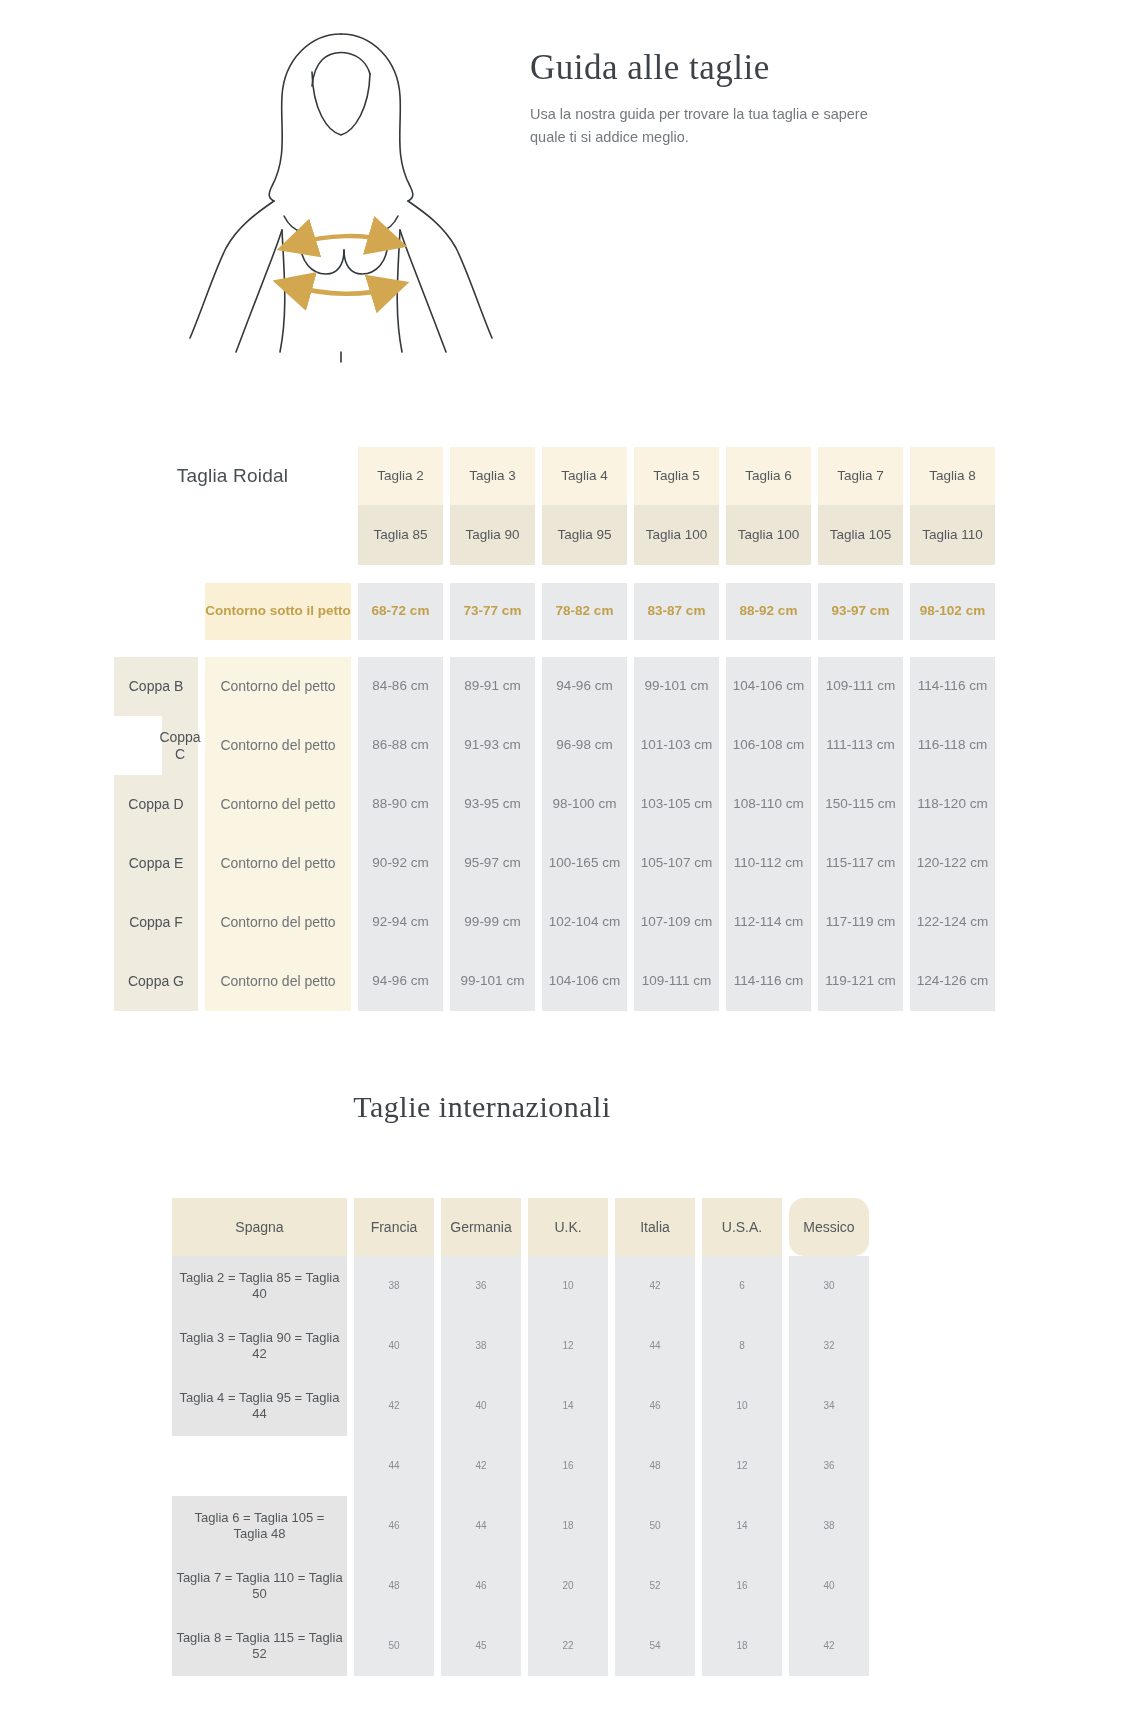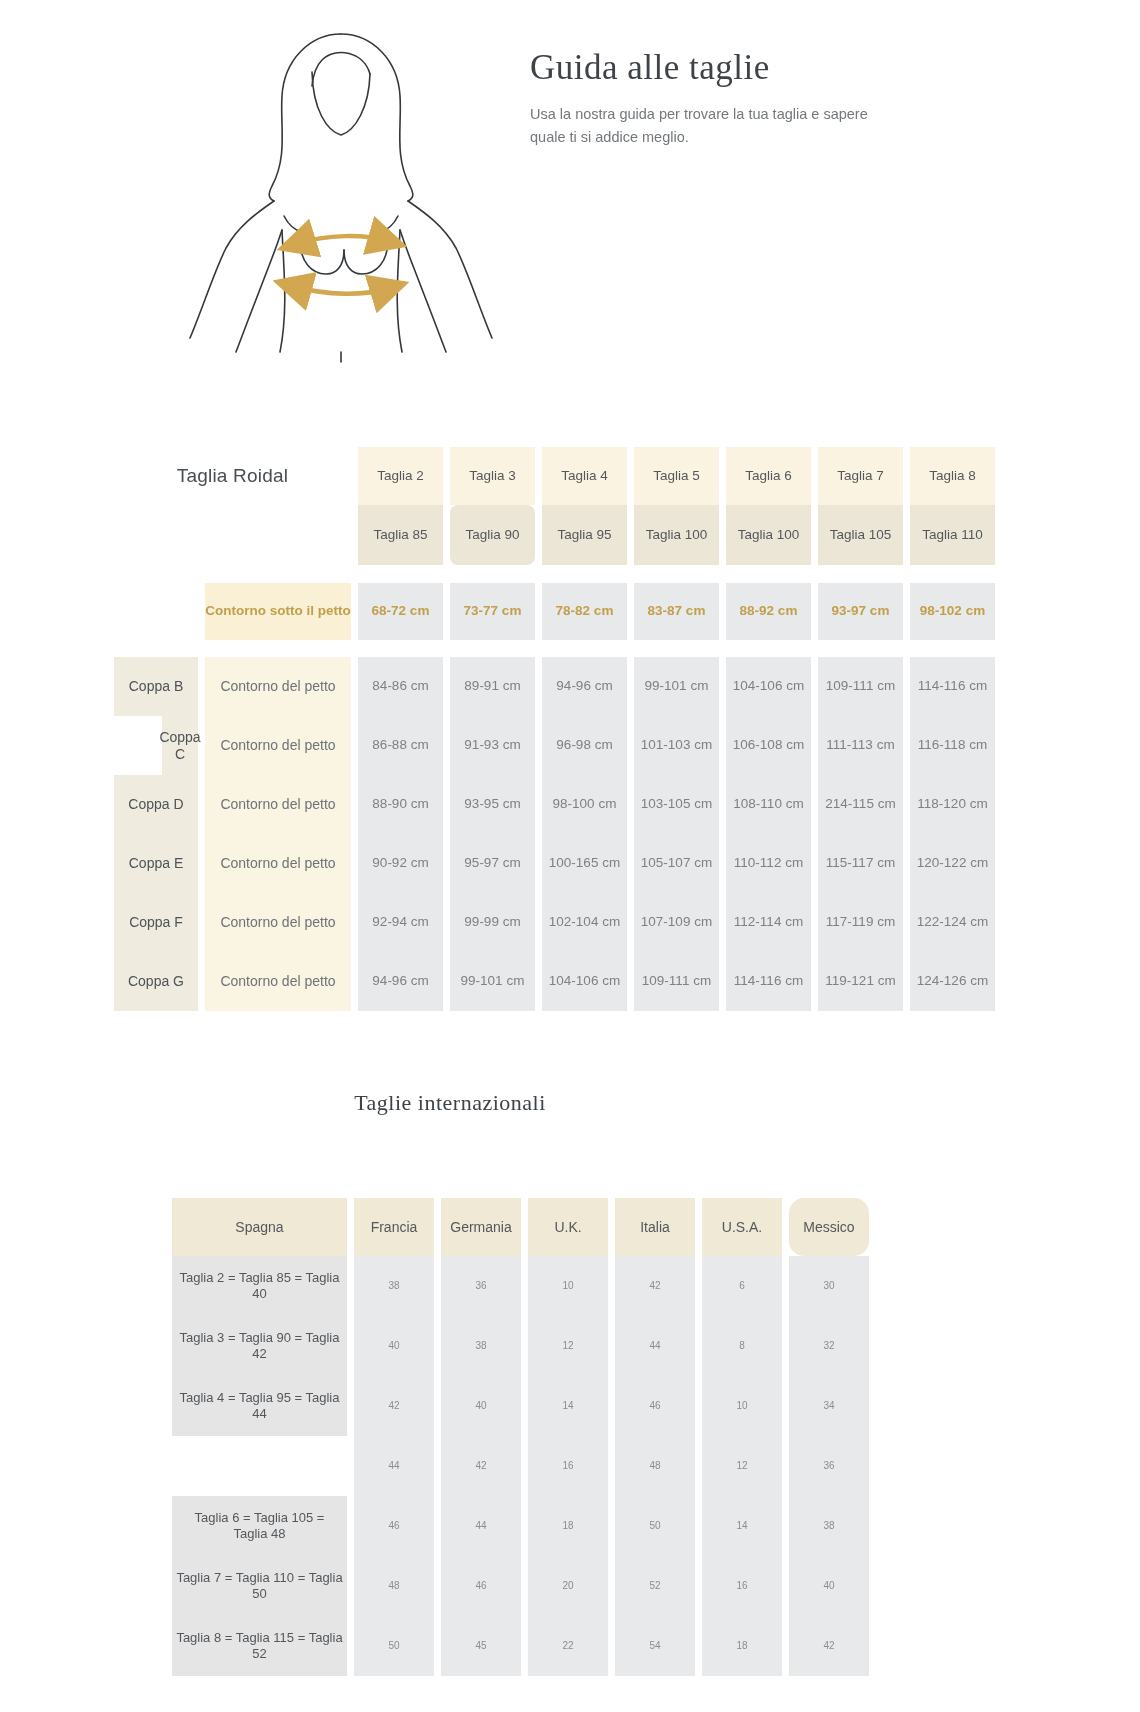--- a/index.html
+++ b/index.html
@@ -24,22 +24,22 @@
   .beige{background:#ECE6D6;color:#54585c;font-size:13.5px;}
   .goldlab{background:#FAF0D6;color:#C2A04B;font-weight:bold;font-size:13.5px;}
   .gray{background:#E8E9EB;}
   .goldval{color:#C2A04B;font-weight:bold;font-size:13.5px;}
   .cupname{background:#EFEBDE;color:#4e5357;font-size:14px;}
   .creamlab{background:#FAF4E3;color:#6e7377;font-size:14px;}
   .val{color:#7e8285;font-size:13.5px;}
 
   
   .intl-title{position:absolute;left:0;top:1090px;width:900px;text-align:center;
-    font-family:"Liberation Serif","DejaVu Serif",serif;font-size:22px;font-weight:500;
-    color:#3d4348;letter-spacing:.5px;}
+    font-family:"Liberation Serif","DejaVu Serif",serif;font-size:30px;font-weight:500;
+    color:#3d4348;letter-spacing:.5px;padding-left:32px;}
   .intl-table{position:absolute;left:172px;top:1198px;display:grid;
     grid-template-columns:175px repeat(6,80px);
     grid-template-rows:58px repeat(7,60px);
     column-gap:7px;}
   .tan{background:#F0E9D5;color:#54585c;font-size:14px;}
   .intl-lab{background:#e5e5e5;color:#54585c;font-size:13px;padding:0 4px;}
   .intl-val{background:#E8E9EB;color:#8a8d90;font-size:10px;}
 </style>
 </head>
 <body>
@@ -85,21 +85,21 @@
   <div class="roidal-table">
       <div class="corner" style="grid-area: 1 / 1 / auto / span 2;">Taglia Roidal</div>
       <div class="cell cream" style="grid-area: 1 / 3;">Taglia 2</div>
       <div class="cell cream" style="grid-area: 1 / 4;">Taglia 3</div>
       <div class="cell cream" style="grid-area: 1 / 5;">Taglia 4</div>
       <div class="cell cream" style="grid-area: 1 / 6;">Taglia 5</div>
       <div class="cell cream" style="grid-area: 1 / 7;">Taglia 6</div>
       <div class="cell cream" style="grid-area: 1 / 8;">Taglia 7</div>
       <div class="cell cream" style="grid-area: 1 / 9;">Taglia 8</div>
       <div class="cell beige" style="grid-area: 2 / 3;">Taglia 85</div>
-      <div class="cell beige" style="grid-area: 2 / 4; border-radius: 8px;">Taglia 90</div>
+      <div class="cell beige" style="grid-area: 2 / 4;">Taglia 90</div>
       <div class="cell beige" style="grid-area: 2 / 5;">Taglia 95</div>
       <div class="cell beige" style="grid-area: 2 / 6;">Taglia 100</div>
       <div class="cell beige" style="grid-area: 2 / 7;">Taglia 100</div>
       <div class="cell beige" style="grid-area: 2 / 8;">Taglia 105</div>
       <div class="cell beige" style="grid-area: 2 / 9;">Taglia 110</div>
       <div class="cell goldlab" style="grid-area: 4 / 2;">Contorno sotto il petto</div>
       <div class="cell gray goldval" style="grid-area: 4 / 3;">68-72 cm</div>
       <div class="cell gray goldval" style="grid-area: 4 / 4;">73-77 cm</div>
       <div class="cell gray goldval" style="grid-area: 4 / 5;">78-82 cm</div>
       <div class="cell gray goldval" style="grid-area: 4 / 6;">83-87 cm</div>
@@ -124,21 +124,21 @@
       <div class="cell gray val" style="grid-area: 7 / 7;">106-108 cm</div>
       <div class="cell gray val" style="grid-area: 7 / 8;">111-113 cm</div>
       <div class="cell gray val" style="grid-area: 7 / 9;">116-118 cm</div>
       <div class="cell cupname" style="grid-area: 8 / 1;">Coppa D</div>
       <div class="cell creamlab" style="grid-area: 8 / 2;">Contorno del petto</div>
       <div class="cell gray val" style="grid-area: 8 / 3;">88-90 cm</div>
       <div class="cell gray val" style="grid-area: 8 / 4;">93-95 cm</div>
       <div class="cell gray val" style="grid-area: 8 / 5;">98-100 cm</div>
       <div class="cell gray val" style="grid-area: 8 / 6;">103-105 cm</div>
       <div class="cell gray val" style="grid-area: 8 / 7;">108-110 cm</div>
-      <div class="cell gray val" style="grid-area: 8 / 8;">214-115 cm</div>
+      <div class="cell gray val" style="grid-area: 8 / 8;">150-115 cm</div>
       <div class="cell gray val" style="grid-area: 8 / 9;">118-120 cm</div>
       <div class="cell cupname" style="grid-area: 9 / 1;">Coppa E</div>
       <div class="cell creamlab" style="grid-area: 9 / 2;">Contorno del petto</div>
       <div class="cell gray val" style="grid-area: 9 / 3;">90-92 cm</div>
       <div class="cell gray val" style="grid-area: 9 / 4;">95-97 cm</div>
       <div class="cell gray val" style="grid-area: 9 / 5;">100-165 cm</div>
       <div class="cell gray val" style="grid-area: 9 / 6;">105-107 cm</div>
       <div class="cell gray val" style="grid-area: 9 / 7;">110-112 cm</div>
       <div class="cell gray val" style="grid-area: 9 / 8;">115-117 cm</div>
       <div class="cell gray val" style="grid-area: 9 / 9;">120-122 cm</div>

